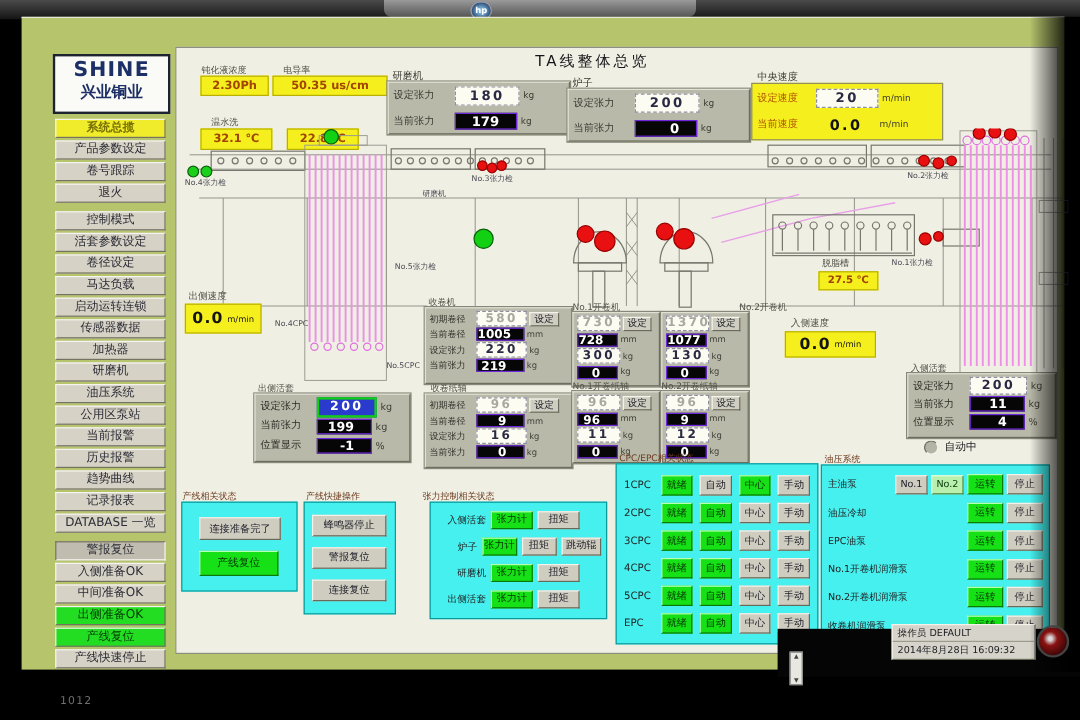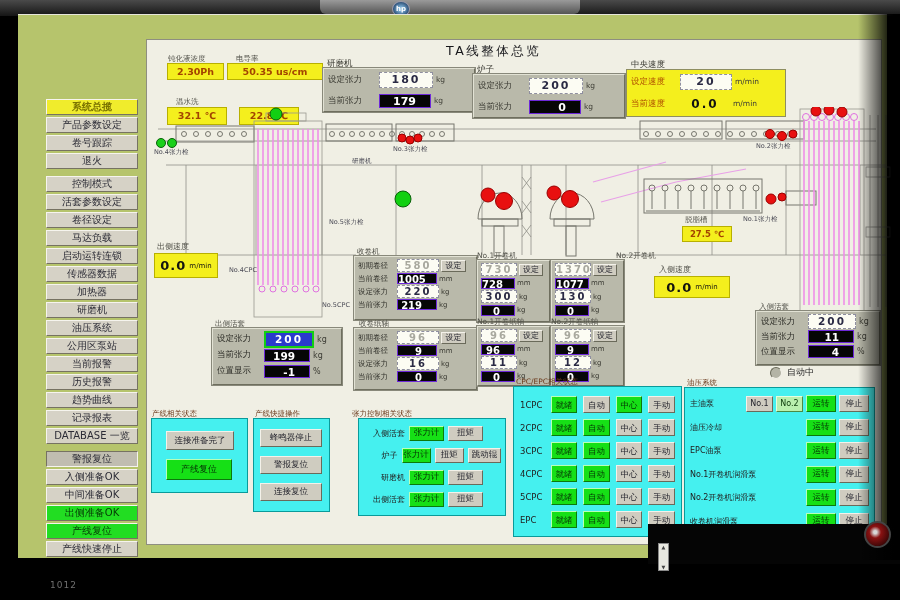--- a/index.html
+++ b/index.html
@@ -118,20 +118,24 @@
 <body>
 
 <div id="stage">
 
   <div id="bezel-top"></div>
   <div id="bezel-silver"></div>
   <div id="hp-badge">hp</div>
 
   <div id="screen">
 
+    <div id="logo">
+      <div class="l1">SHINE</div>
+      <div class="l2">兴业铜业</div>
+    </div>
     <div id="menu">
   <div class="menu-btn active">系统总揽</div>
 
   <div class="menu-btn">产品参数设定</div>
 
   <div class="menu-btn">卷号跟踪</div>
 
   <div class="menu-btn">退火</div>
 
   <div class="menu-btn gap">控制模式</div>
@@ -752,19 +756,23 @@
     </div>
 
     <div id="scrollpiece">
         <span>▲</span>
         <span>▼</span>
       </div>
 
   </div>
 
   <div id="patch-br"></div>
+  <div id="operator">
+    <div class="r1">操作员 DEFAULT</div>
+    <div class="r2">2014年8月28日  16:09:32</div>
+  </div>
   <div id="sticker"></div>
 
   <div id="shade-right"></div>
   <div id="bezel-bottom"></div>
   <div id="bezel-stamp">1012</div>
 
 </div>
 
 </body></html>

